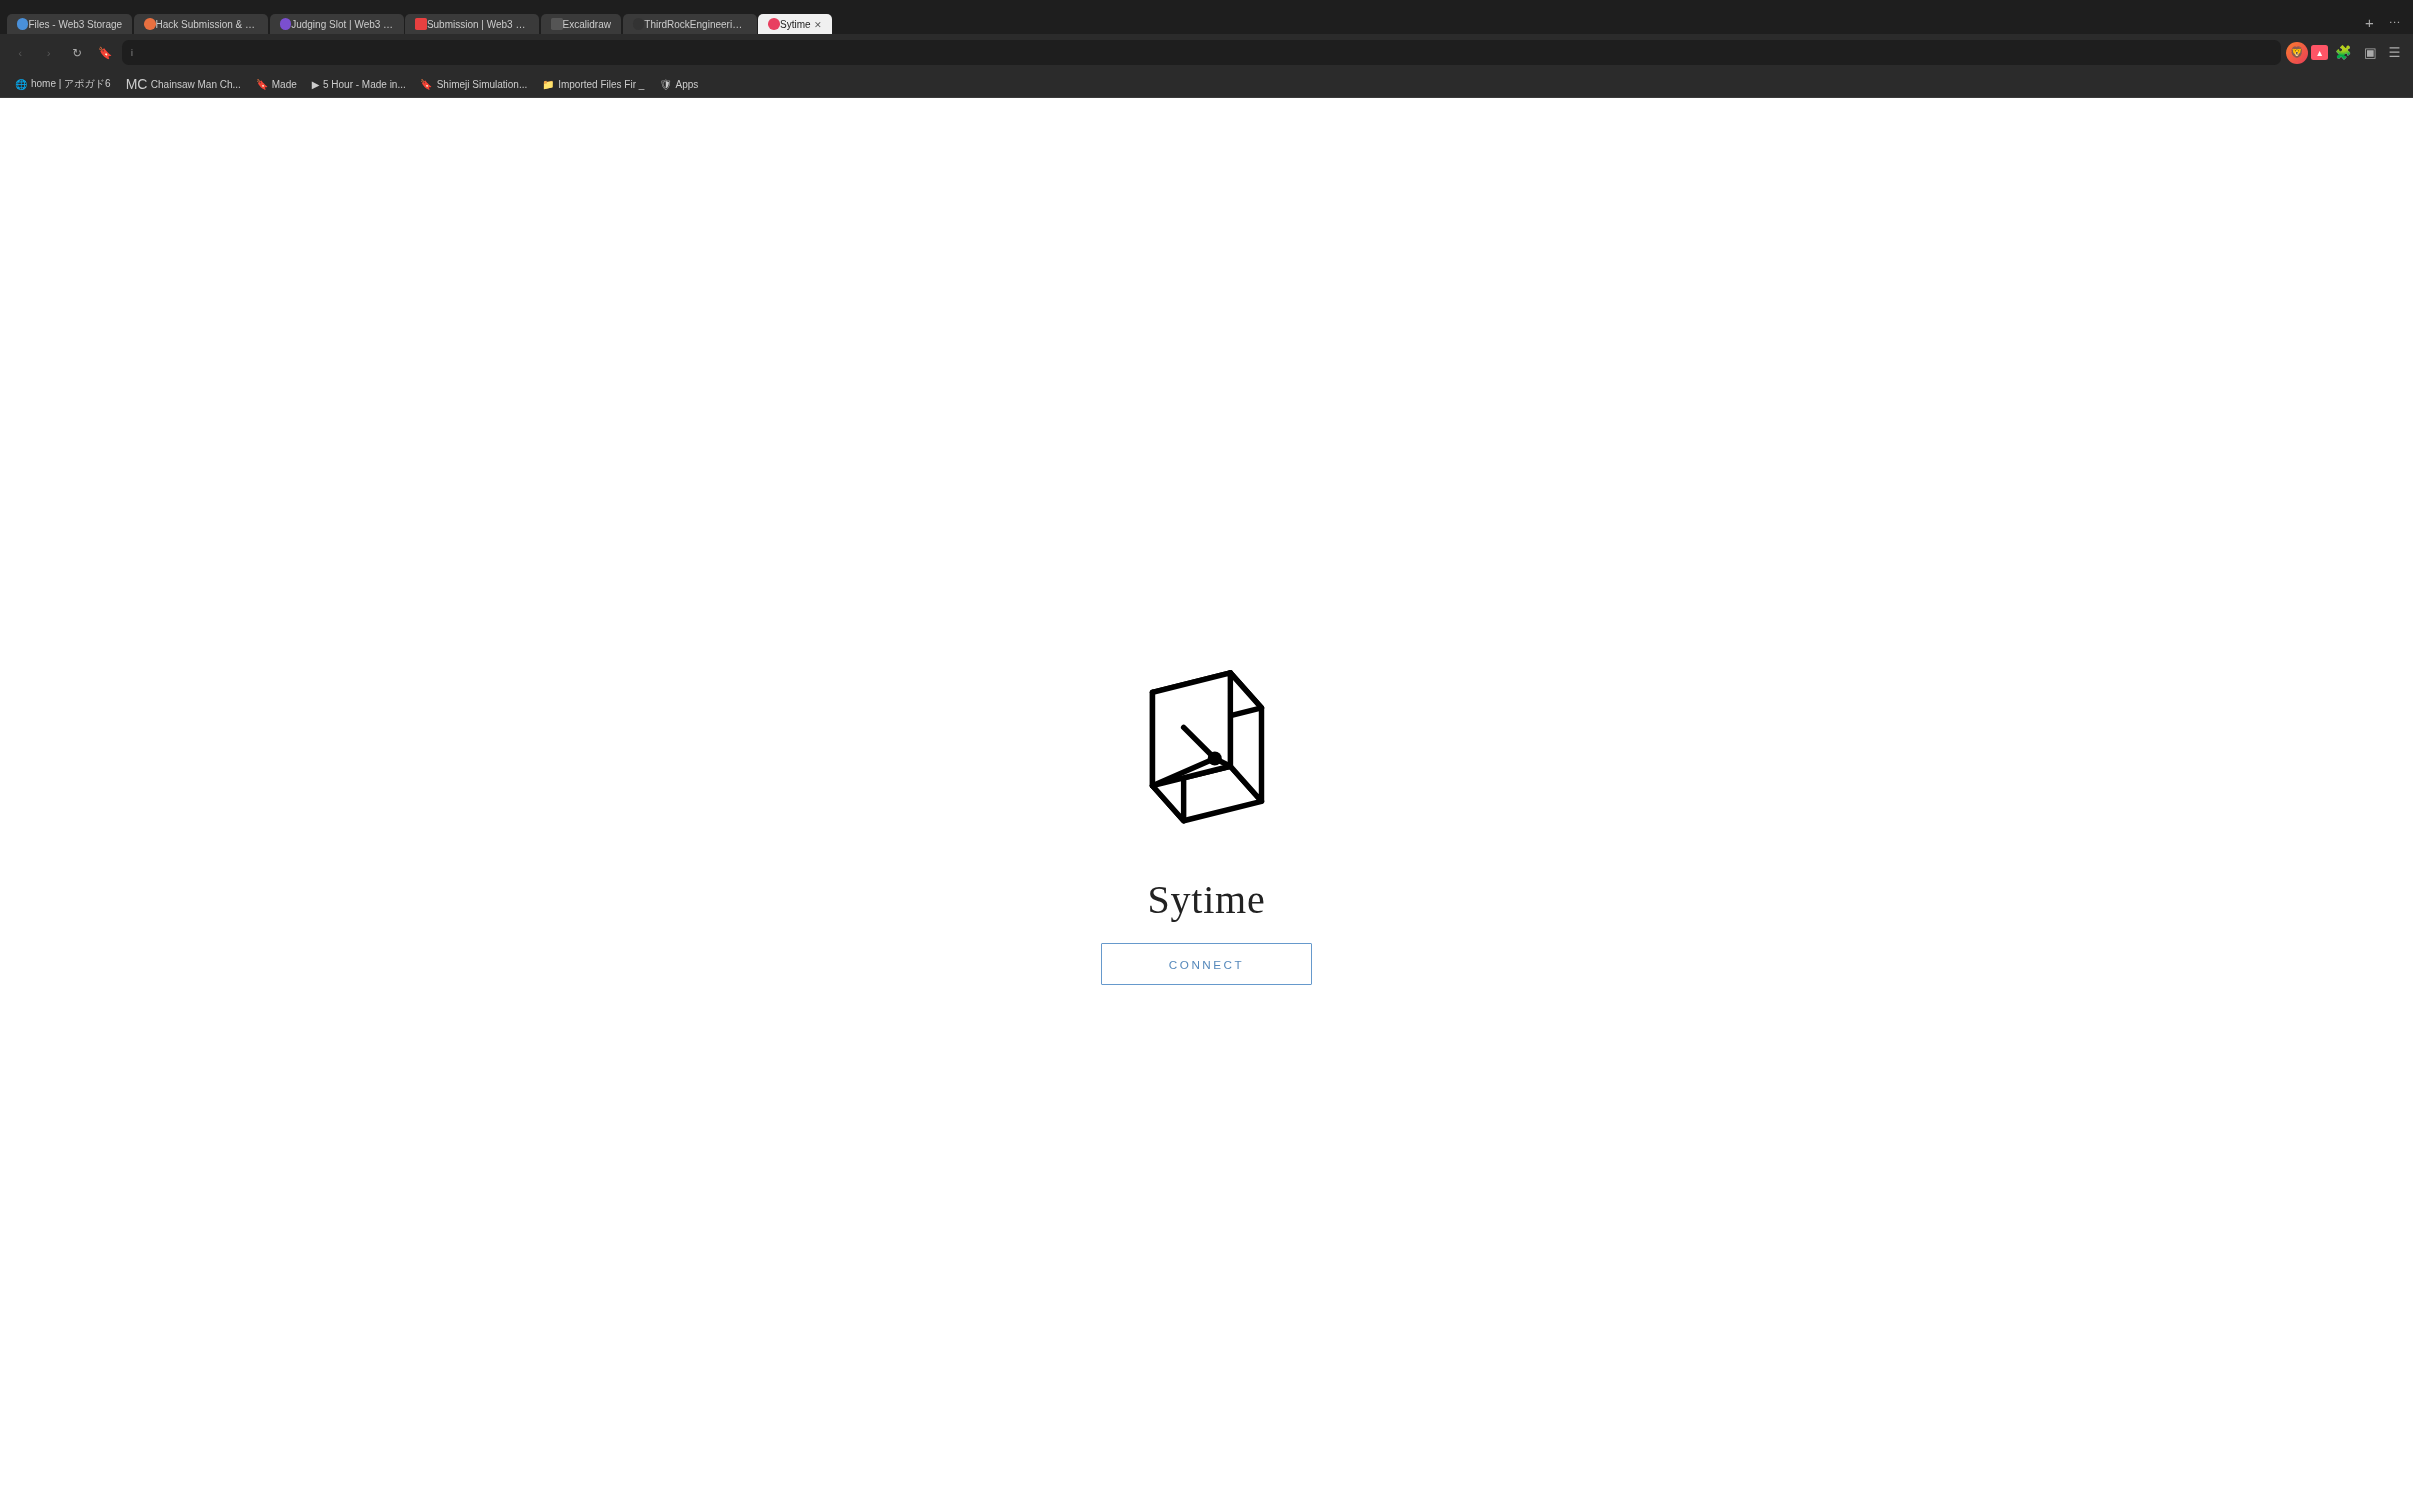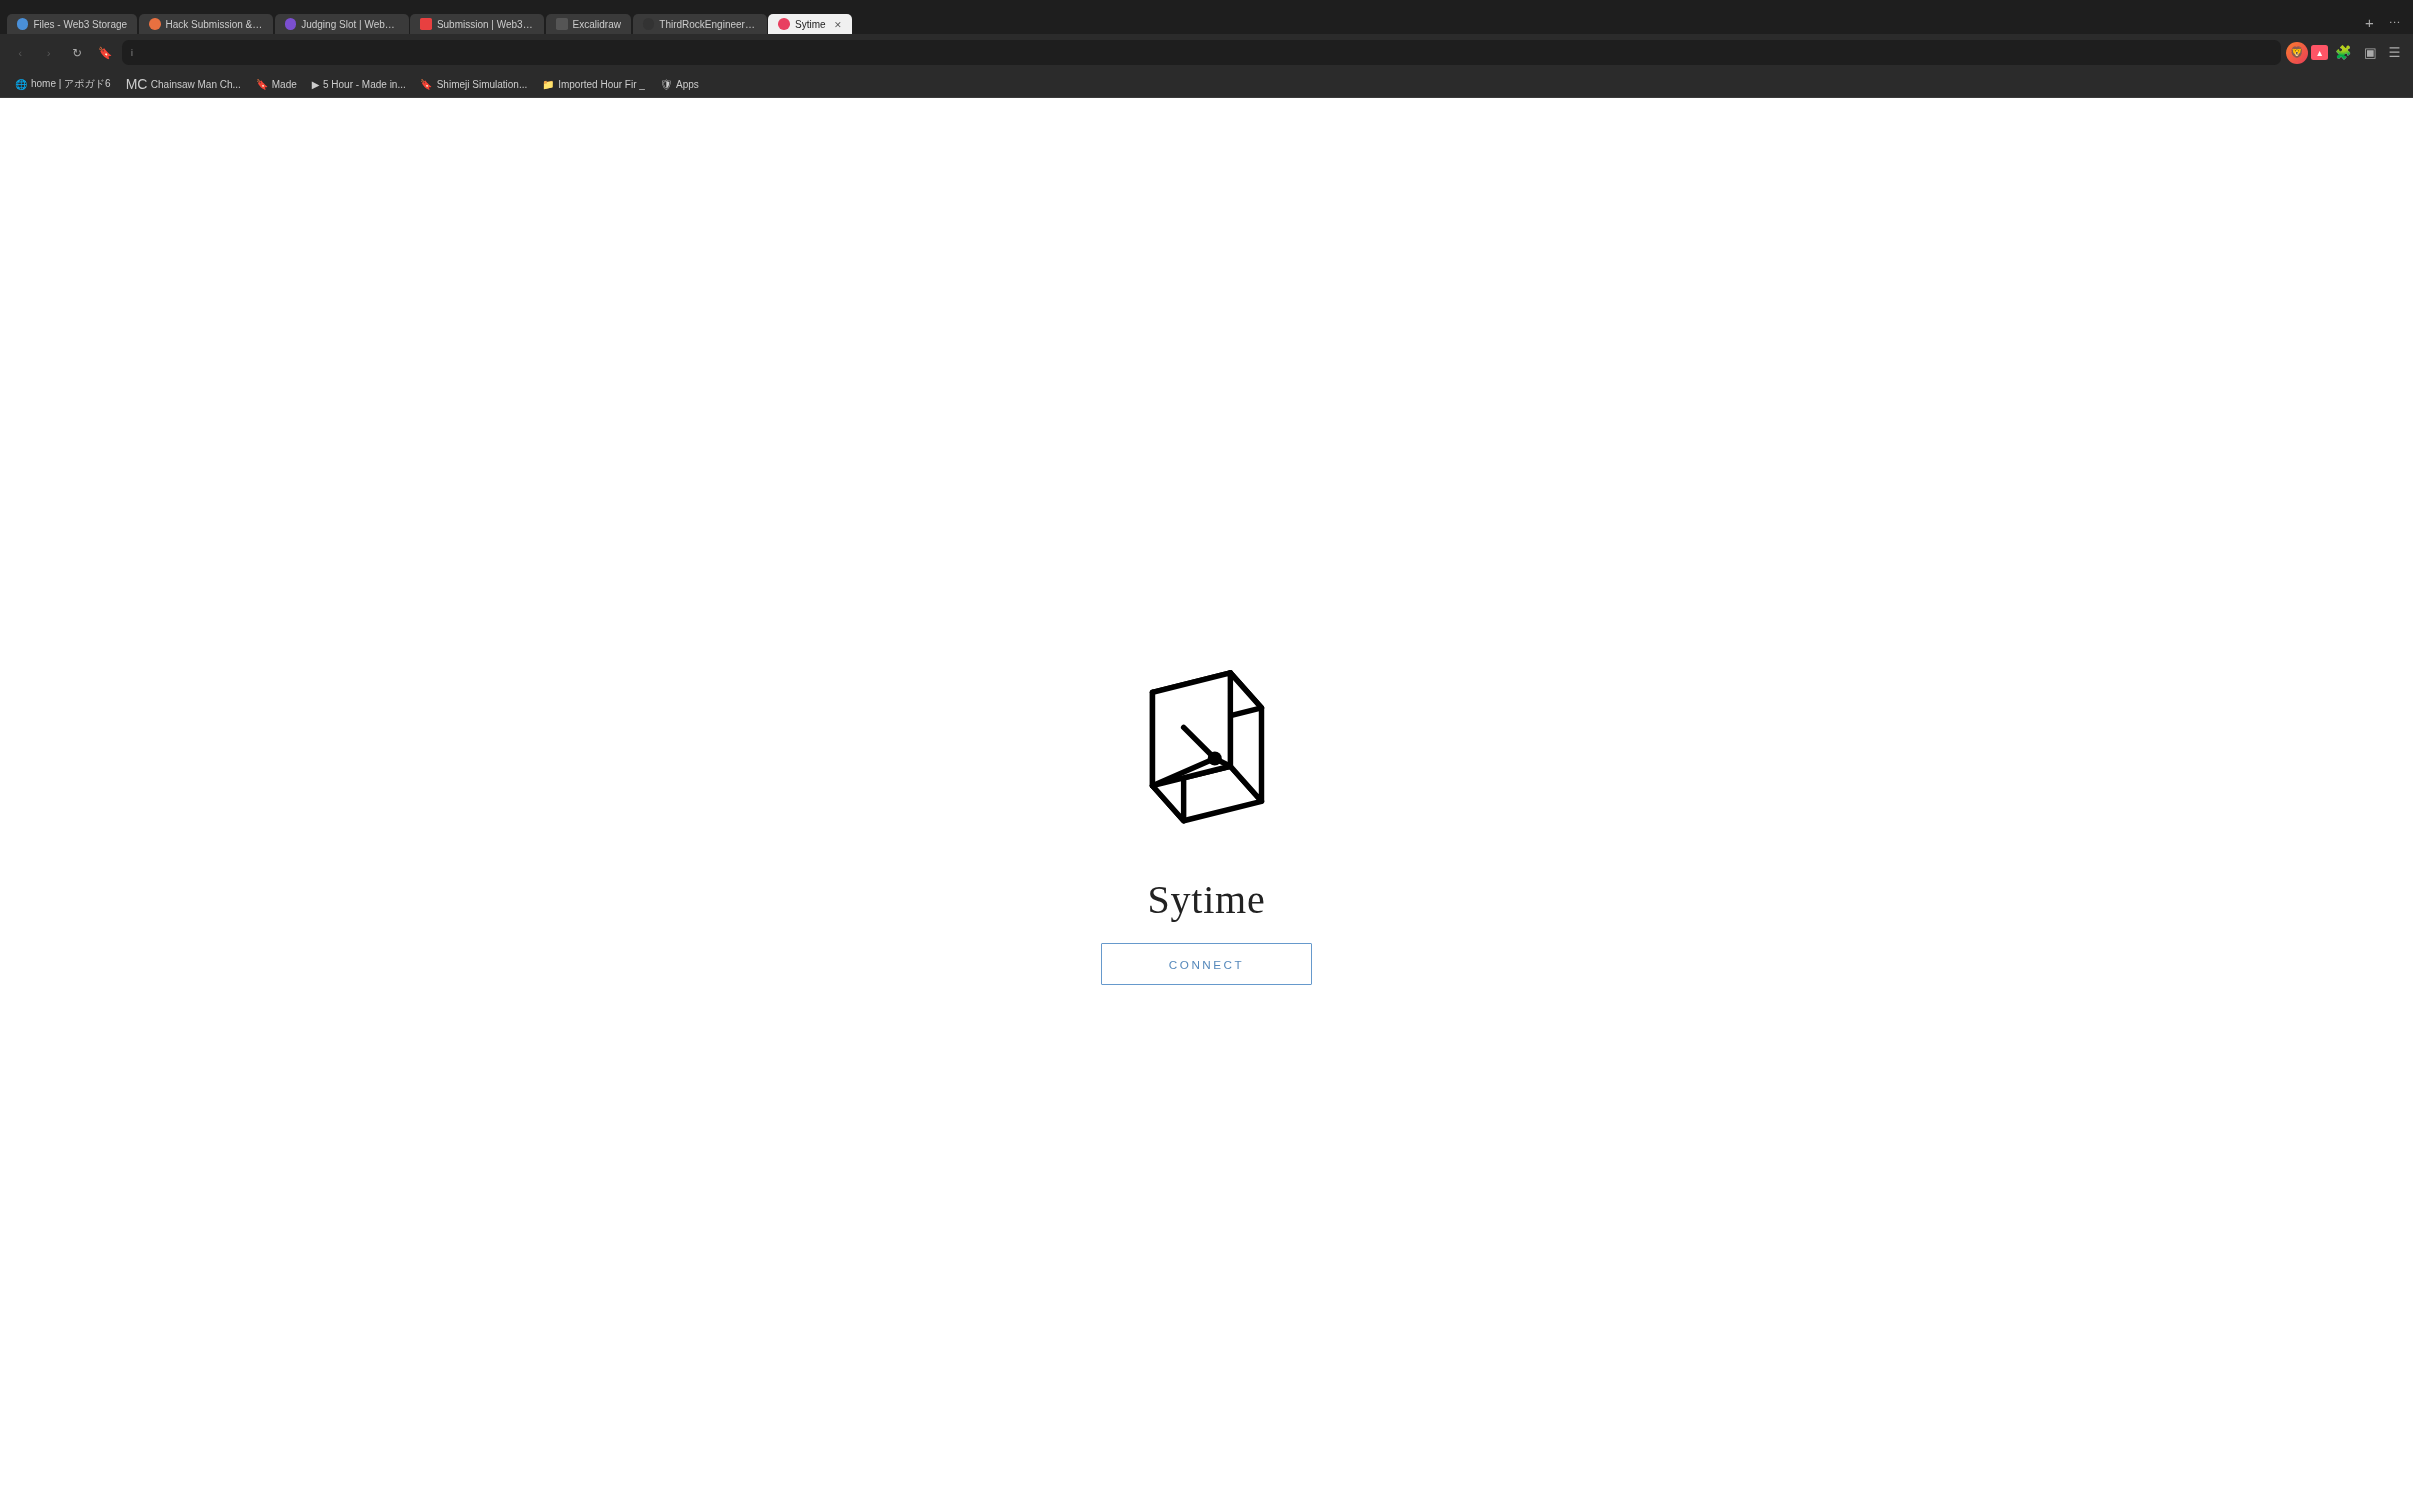--- a/index.html
+++ b/index.html
@@ -13,21 +13,20 @@
       background: #1e1e1e;
       display: flex;
       align-items: flex-end;
       padding: 0 6.7px;
       height: 34px;
       gap: 1.7px;
     }
     .tab {
       display: flex;
       align-items: center;
-      gap: 5px;
       padding: 0 10px;
       height: 20px;
       border-radius: 5px 5px 0 0;
       background: #3a3a3a;
       color: #ccc;
       font-size: 10px;
       cursor: pointer;
       white-space: nowrap;
       max-width: 134px;
       overflow: hidden;
@@ -296,21 +295,21 @@
         <div class="bookmark-item">
           <span style="font-size: 10px;">▶</span>
           <span>5 Hour - Made in...</span>
         </div>
         <div class="bookmark-item">
           <span style="font-size: 10px;">🔖</span>
           <span>Shimeji Simulation...</span>
         </div>
         <div class="bookmark-item">
           <span style="font-size: 10px;">📁</span>
-          <span>Imported Hour Fir _</span>
+          <span>Imported Files Fir _</span>
         </div>
         <div class="bookmark-item">
           <span style="font-size: 10px;">🛡</span>
           <span>Apps</span>
         </div>
       </div>
   </div>
 
   <div class="page-content">
 

